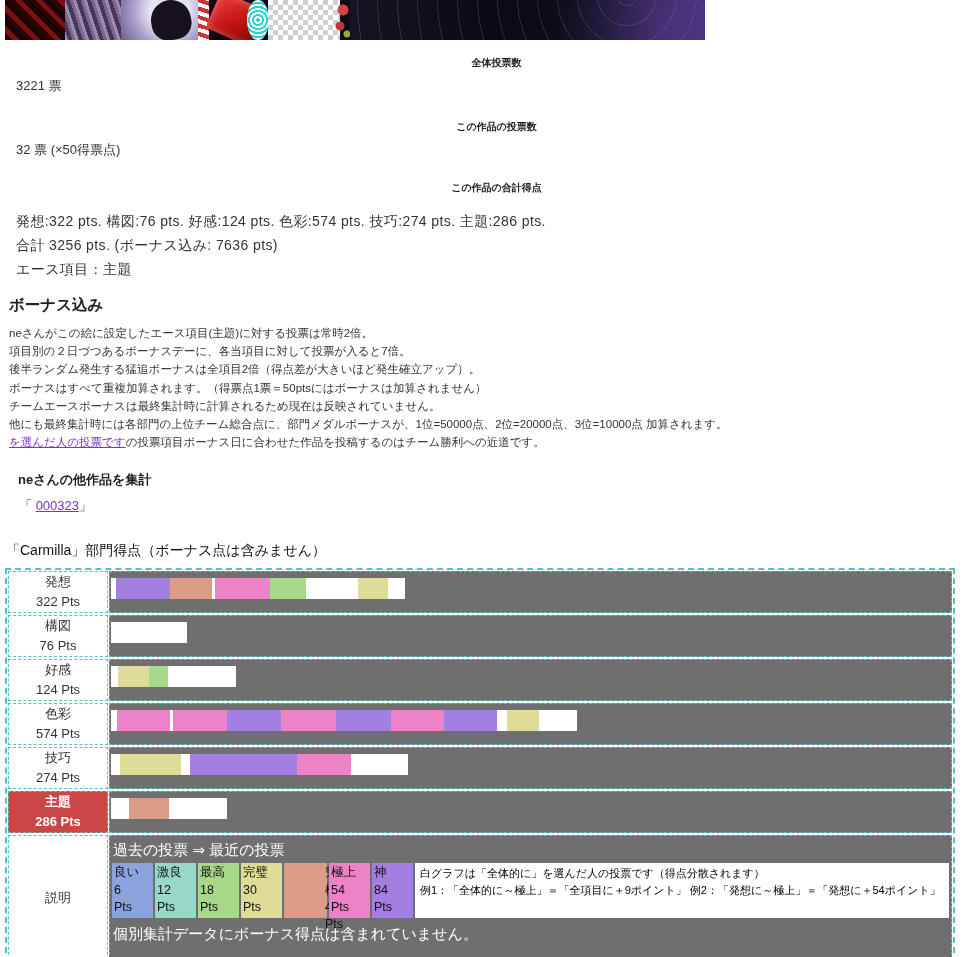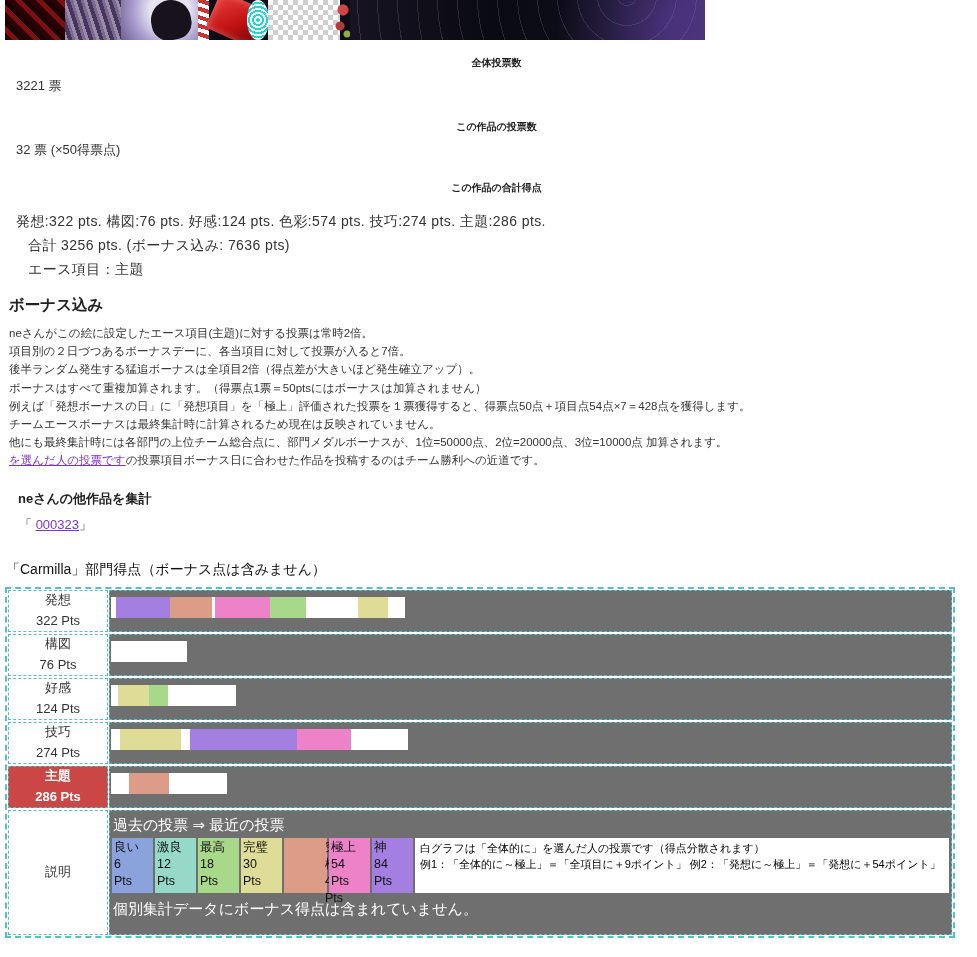--- a/index.html
+++ b/index.html
@@ -23,21 +23,21 @@
   .b-dark{left:345px;width:355px;background:
       radial-gradient(circle at 97% 75%,rgba(128,84,214,.45) 0 8%,transparent 40%),
       repeating-radial-gradient(circle at 78% -10%,transparent 0 9px,rgba(255,255,255,.12) 9px 10px,transparent 10px 20px),
       linear-gradient(90deg,#171322 0%,#0a0a12 40%,#0e0e1a 72%,#221a36 100%);}
   
   .stats{margin-left:16px;}
   .stat-h{font-size:10px;font-weight:bold;color:#222;line-height:16px;text-align:center;}
   .stat-v{font-size:13px;color:#333;line-height:16px;margin-top:7px;}
   .mt25{margin-top:25px;} .mt22{margin-top:22px;}
   .score-line{font-size:14px;color:#333;letter-spacing:.4px;line-height:19px;margin-top:16px;}
-  .score-line2{font-size:14px;color:#333;letter-spacing:.4px;line-height:19px;margin-top:5px;margin-left:12px;}
+  .score-line2{font-size:14px;color:#333;letter-spacing:.4px;line-height:19px;margin-top:5px;}
   .bonus-h{margin:16px 0 0 9px;font-size:15.5px;font-weight:bold;color:#222;}
   .bonus-lines{margin:8px 0 0 9px;font-size:11.5px;color:#333;line-height:18.2px;}
   a.plink{color:#7a35cc;text-decoration:underline;cursor:pointer;}
   .other-h{margin:20px 0 0 18px;font-size:13px;font-weight:bold;color:#222;}
   .other-line{margin:8px 0 0 19px;font-size:13px;color:#333;}
   .carmilla{margin:27px 0 8px 6px;font-size:14px;color:#111;}
   
   .stable{margin-left:5px;width:950px;border:2px dashed #55c0c6;background:#fff;box-sizing:border-box;padding:0;}
   .srow{display:flex;height:44px;}
   .srow.tall{height:127px;}
@@ -86,21 +86,20 @@
   <div class="score-line2">エース項目：主題</div>
 </div>
 
 <div class="bonus-h">ボーナス込み</div>
 <div class="bonus-lines">
   <div>
       <div>neさんがこの絵に設定したエース項目(主題)に対する投票は常時2倍。</div>
       <div>項目別の２日づつあるボーナスデーに、各当項目に対して投票が入ると7倍。</div>
       <div>後半ランダム発生する猛追ボーナスは全項目2倍（得点差が大きいほど発生確立アップ）。</div>
       <div>ボーナスはすべて重複加算されます。（得票点1票＝50ptsにはボーナスは加算されません）</div>
-      <div>例えば「発想ボーナスの日」に「発想項目」を「極上」評価された投票を１票獲得すると、得票点50点＋項目点54点×7＝428点を獲得します。</div>
       <div>チームエースボーナスは最終集計時に計算されるため現在は反映されていません。</div>
       <div>他にも最終集計時には各部門の上位チーム総合点に、部門メダルボーナスが、1位=50000点、2位=20000点、3位=10000点 加算されます。</div>
     </div>
   <div><a class="plink">を選んだ人の投票です</a><span>の投票項目ボーナス日に合わせた作品を投稿するのはチーム勝利への近道です。</span></div>
 </div>
 
 <div class="other-h">neさんの他作品を集計</div>
 <div class="other-line"><span>「 </span><a class="plink">000323</a><span>」</span></div>
 
 <div class="carmilla">「Carmilla」部門得点（ボーナス点は含みません）</div>
@@ -146,20 +145,42 @@
           <div class="bar">
             <span style="width: 7px; background: rgb(255, 255, 255);"></span>
             <span style="width: 31px; background: rgb(222, 220, 150);"></span>
             <span style="width: 19px; background: rgb(168, 216, 138);"></span>
             <span style="width: 68px; background: rgb(255, 255, 255);"></span>
           </div>
         </div>
       </div>
       <div class="srow">
         <div class="lcell">
+          <div>色彩</div>
+          <div>574 Pts</div>
+        </div>
+        <div class="bcell" style="background: rgb(111, 111, 111);">
+          <div class="bar">
+            <span style="width: 6px; background: rgb(255, 255, 255);"></span>
+            <span style="width: 53px; background: rgb(238, 130, 200);"></span>
+            <span style="width: 3px; background: rgb(255, 255, 255);"></span>
+            <span style="width: 54px; background: rgb(238, 130, 200);"></span>
+            <span style="width: 54px; background: rgb(162, 127, 224);"></span>
+            <span style="width: 55px; background: rgb(238, 130, 200);"></span>
+            <span style="width: 55px; background: rgb(162, 127, 224);"></span>
+            <span style="width: 53px; background: rgb(238, 130, 200);"></span>
+            <span style="width: 53px; background: rgb(162, 127, 224);"></span>
+            <span style="width: 10px; background: rgb(255, 255, 255);"></span>
+            <span style="width: 32px; background: rgb(222, 220, 150);"></span>
+            <span style="width: 38px; background: rgb(255, 255, 255);"></span>
+          </div>
+        </div>
+      </div>
+      <div class="srow">
+        <div class="lcell">
           <div>技巧</div>
           <div>274 Pts</div>
         </div>
         <div class="bcell" style="background: rgb(111, 111, 111);">
           <div class="bar">
             <span style="width: 9px; background: rgb(255, 255, 255);"></span>
             <span style="width: 61px; background: rgb(222, 220, 150);"></span>
             <span style="width: 9px; background: rgb(255, 255, 255);"></span>
             <span style="width: 107px; background: rgb(162, 127, 224);"></span>
             <span style="width: 54px; background: rgb(238, 130, 200);"></span>

